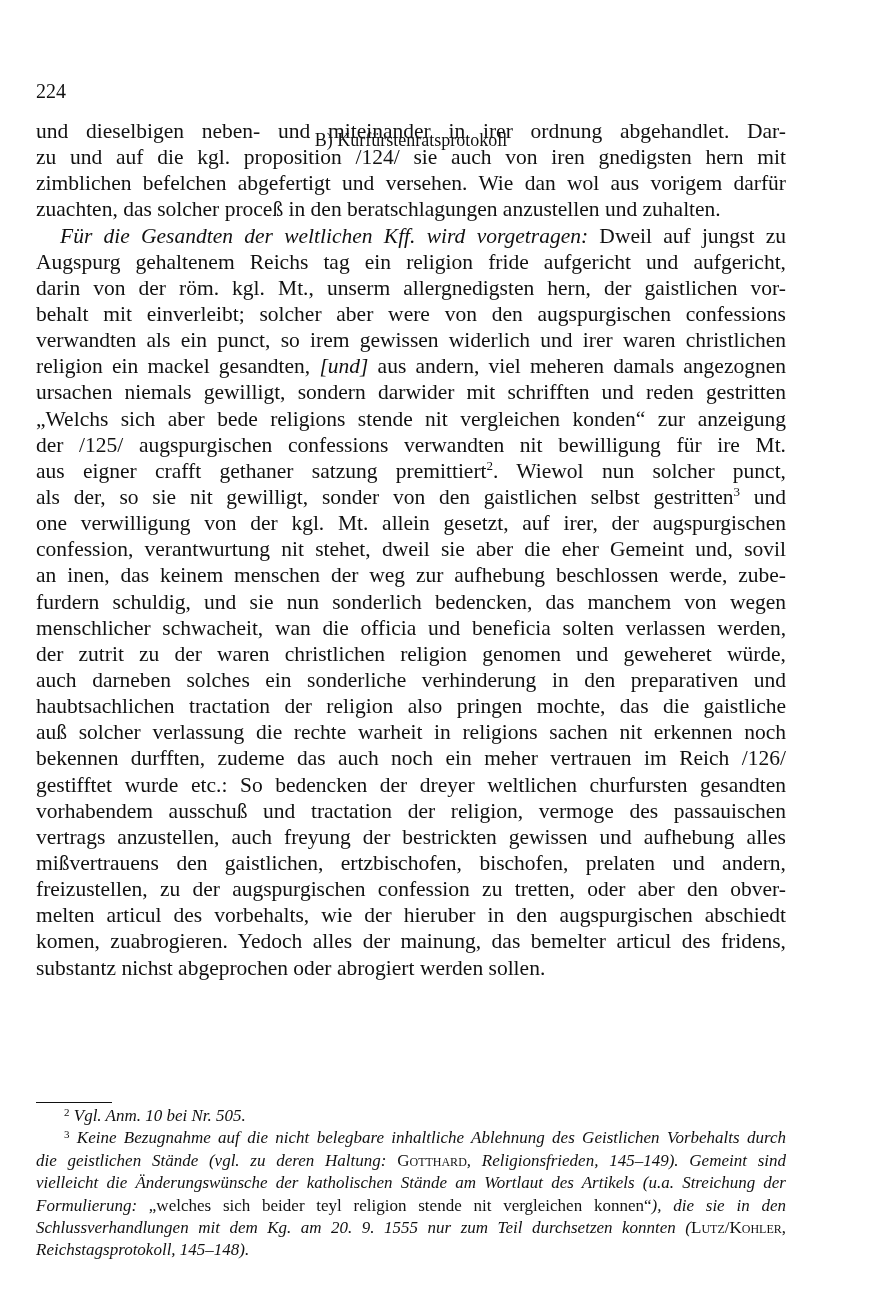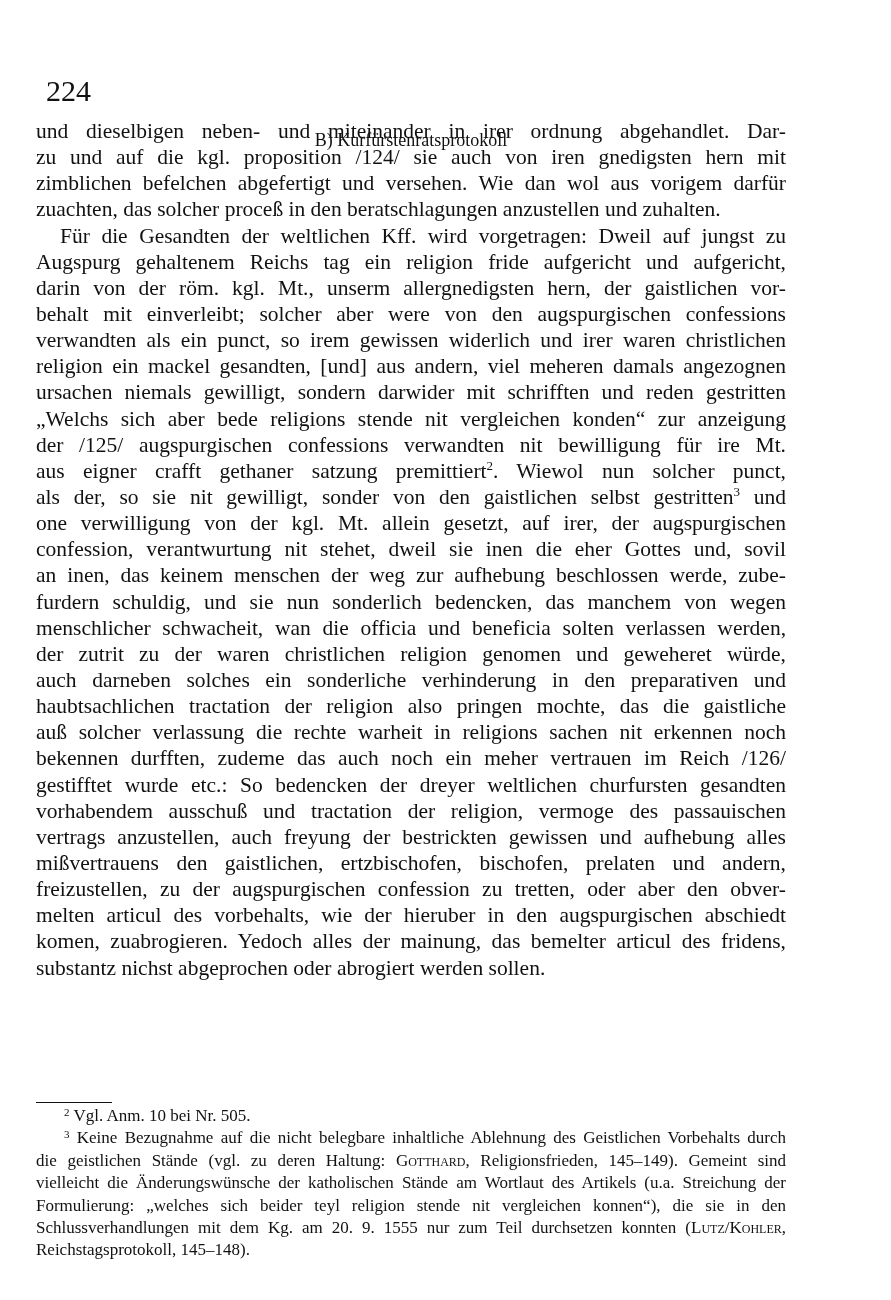--- a/index.html
+++ b/index.html
@@ -3,38 +3,38 @@
 <meta charset="utf-8">
 <style>
   html, body { margin: 0; padding: 0; background: #ffffff; }
   body {
     width: 891px; height: 1300px; position: relative; overflow: hidden;
     font-family: "Liberation Serif", "DejaVu Serif", serif;
     color: #111111;
   }
   .page-number {
     position: absolute; left: 36px; top: 78px;
-    font-size: 30px; line-height: 26px; margin-left: 10px;
+    font-size: 20px; line-height: 26px;
   }
   .running-head {
     position: absolute; left: 36px; width: 750px; top: 80px;
     text-align: center; font-size: 18px; line-height: 24px; margin-top: 48px;
   }
   .body-text {
     position: absolute; left: 36px; top: 118px; width: 750px;
     font-size: 21.5px;
   }
   .line {
     display: block; height: 26.15px; line-height: 26.15px;
     white-space: nowrap; text-align: justify; text-align-last: justify;
     overflow: visible;
   }
   .line.last { text-align-last: left; }
   .line.indent { padding-left: 24px; }
-  .it { }
+  .it { font-style: italic; }
   .sc { font-variant: small-caps; }
   sup.fnref { font-size: 13px; line-height: 0; vertical-align: 8px; }
   .fn-rule {
     position: absolute; left: 36px; top: 1102px; width: 76px; height: 0;
     border-top: 1.3px solid #111;
   }
   .footnotes {
     position: absolute; left: 36px; top: 1105px; width: 750px;
     font-size: 17px;
   }
@@ -63,21 +63,21 @@
       <div class="line"><span>darin von der röm. kgl. Mt., unserm allergnedigsten hern, der gaistlichen vor-</span></div>
       <div class="line"><span>behalt mit einverleibt; solcher aber were von den augspurgischen confessions</span></div>
       <div class="line"><span>verwandten als ein punct, so irem gewissen widerlich und irer waren christlichen</span></div>
       <div class="line"><span>religion ein mackel gesandten, </span><span class="it">[und]</span><span> aus andern, viel meheren damals angezognen</span></div>
       <div class="line"><span>ursachen niemals gewilligt, sondern darwider mit schrifften und reden gestritten</span></div>
       <div class="line"><span>„Welchs sich aber bede religions stende nit vergleichen konden“ zur anzeigung</span></div>
       <div class="line"><span>der /125/ augspurgischen confessions verwandten nit bewilligung für ire Mt.</span></div>
       <div class="line"><span>aus eigner crafft gethaner satzung premittiert</span><sup class="fnref">2</sup><span>. Wiewol nun solcher punct,</span></div>
       <div class="line"><span>als der, so sie nit gewilligt, sonder von den gaistlichen selbst gestritten</span><sup class="fnref">3</sup><span> und</span></div>
       <div class="line"><span>one verwilligung von der kgl. Mt. allein gesetzt, auf irer, der augspurgischen</span></div>
-      <div class="line"><span>confession, verantwurtung nit stehet, dweil sie inen die eher Gottes und, sovil</span></div>
+      <div class="line"><span>confession, verantwurtung nit stehet, dweil sie aber die eher Gemeint und, sovil</span></div>
       <div class="line"><span>an inen, das keinem menschen der weg zur aufhebung beschlossen werde, zube-</span></div>
       <div class="line"><span>furdern schuldig, und sie nun sonderlich bedencken, das manchem von wegen</span></div>
       <div class="line"><span>menschlicher schwacheit, wan die officia und beneficia solten verlassen werden,</span></div>
       <div class="line"><span>der zutrit zu der waren christlichen religion genomen und geweheret würde,</span></div>
       <div class="line"><span>auch darneben solches ein sonderliche verhinderung in den preparativen und</span></div>
       <div class="line"><span>haubtsachlichen tractation der religion also pringen mochte, das die gaistliche</span></div>
       <div class="line"><span>auß solcher verlassung die rechte warheit in religions sachen nit erkennen noch</span></div>
       <div class="line"><span>bekennen durfften, zudeme das auch noch ein meher vertrauen im Reich /126/</span></div>
       <div class="line"><span>gestifftet wurde etc.: So bedencken der dreyer weltlichen churfursten gesandten</span></div>
       <div class="line"><span>vorhabendem ausschuß und tractation der religion, vermoge des passauischen</span></div>

